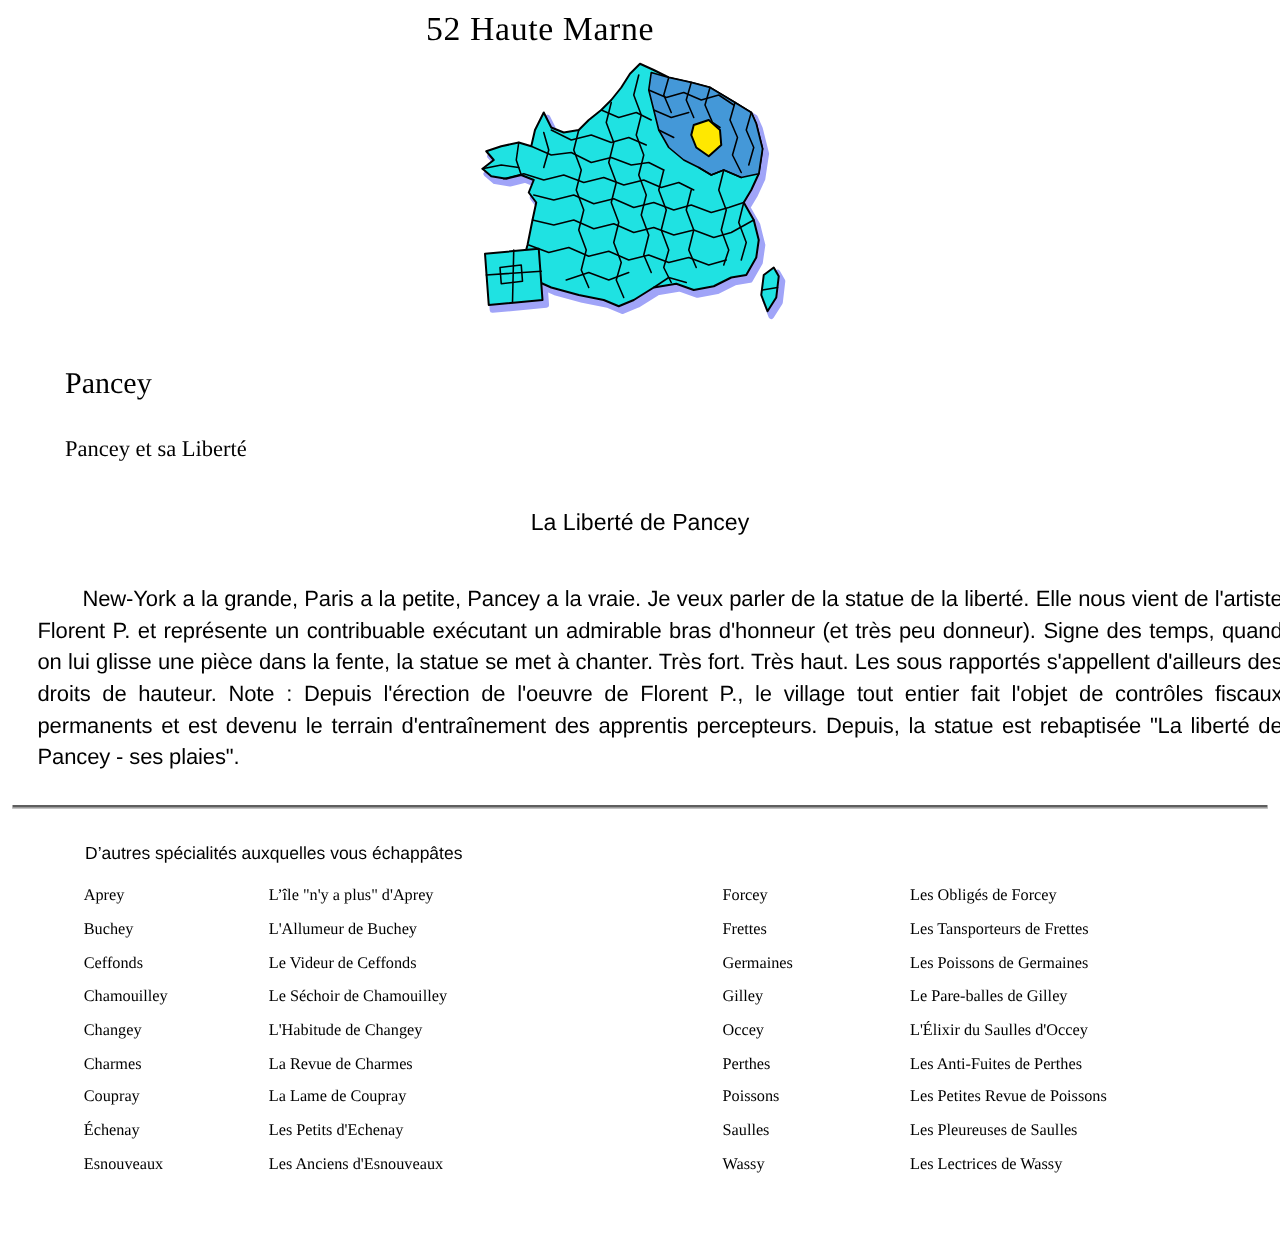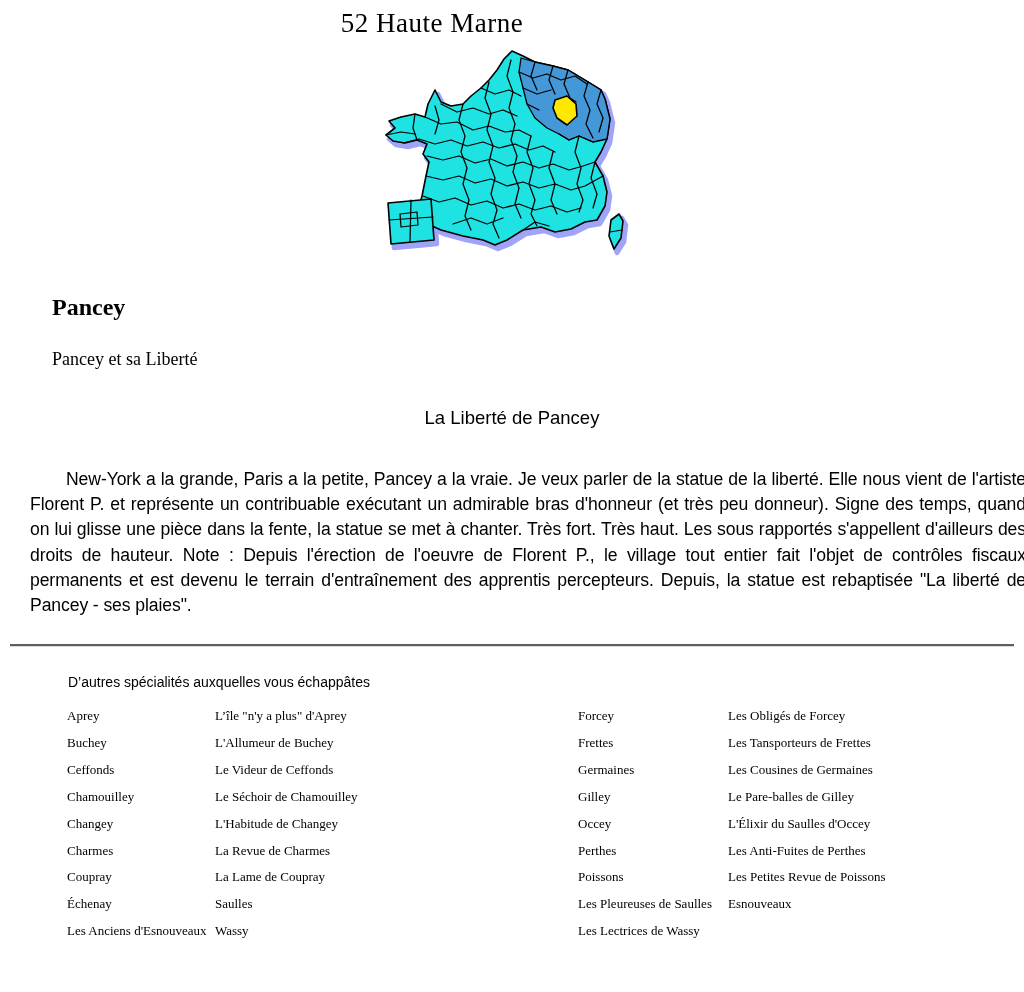--- a/index.html
+++ b/index.html
@@ -12,21 +12,21 @@
 
   .map-wrap{position:absolute;left:383px;top:44px;width:250px;height:214px;}
   .map-wrap svg{display:block;width:250px;height:214px;}
   .m-shadow{fill:var(--map-shadow);stroke:var(--map-shadow);stroke-width:4.5;stroke-linejoin:round;}
   .m-land{fill:var(--dept-fill);stroke:var(--map-border);stroke-width:1.6;stroke-linejoin:round;}
   .m-region{fill:var(--region-fill);stroke:var(--map-border);stroke-width:1.3;stroke-linejoin:round;}
   .m-dept{fill:var(--highlight-fill);stroke:var(--map-border);stroke-width:1.6;stroke-linejoin:round;}
   .m-line{fill:none;stroke:var(--map-border);stroke-width:1.25;stroke-linejoin:round;stroke-linecap:round;}
 
   .village{position:absolute;left:52px;top:294px;margin:0;
-           font-family:"Liberation Serif",serif;font-weight:bold;font-size:24px;}
+           font-family:"Liberation Serif",serif;font-weight:normal;font-size:24px;}
   .village-sub{position:absolute;left:52px;top:349px;
                font-family:"Liberation Serif",serif;font-size:18px;}
 
   .article-title{position:absolute;top:407px;left:0;width:1024px;text-align:center;
                  font-weight:normal;font-size:18.5px;}
 
   .article-body{position:absolute;top:451px;left:14px;width:996px;margin:16px;
                 font-size:17.6px;line-height:25.2px;text-align:justify;
                 text-indent:36px;letter-spacing:-0.1px;}
 
@@ -124,38 +124,39 @@
       <div class="cell">L’île "n'y a plus" d'Aprey</div>
       <div class="cell">Forcey</div>
       <div class="cell">Les Obligés de Forcey</div>
       <div class="cell">Buchey</div>
       <div class="cell">L'Allumeur de Buchey</div>
       <div class="cell">Frettes</div>
       <div class="cell">Les Tansporteurs de Frettes</div>
       <div class="cell">Ceffonds</div>
       <div class="cell">Le Videur de Ceffonds</div>
       <div class="cell">Germaines</div>
-      <div class="cell">Les Cousines de Germaines</div>
+      <div class="cell">Les Poissons de Germaines</div>
       <div class="cell">Chamouilley</div>
       <div class="cell">Le Séchoir de Chamouilley</div>
       <div class="cell">Gilley</div>
       <div class="cell">Le Pare-balles de Gilley</div>
       <div class="cell">Changey</div>
       <div class="cell">L'Habitude de Changey</div>
       <div class="cell">Occey</div>
       <div class="cell">L'Élixir du Saulles d'Occey</div>
       <div class="cell">Charmes</div>
       <div class="cell">La Revue de Charmes</div>
       <div class="cell">Perthes</div>
       <div class="cell">Les Anti-Fuites de Perthes</div>
       <div class="cell">Coupray</div>
       <div class="cell">La Lame de Coupray</div>
       <div class="cell">Poissons</div>
       <div class="cell">Les Petites Revue de Poissons</div>
       <div class="cell">Échenay</div>
+      <div class="cell">Les Petits d'Echenay</div>
       <div class="cell">Saulles</div>
       <div class="cell">Les Pleureuses de Saulles</div>
       <div class="cell">Esnouveaux</div>
       <div class="cell">Les Anciens d'Esnouveaux</div>
       <div class="cell">Wassy</div>
       <div class="cell">Les Lectrices de Wassy</div>
     </div>
 
 </div>
 

